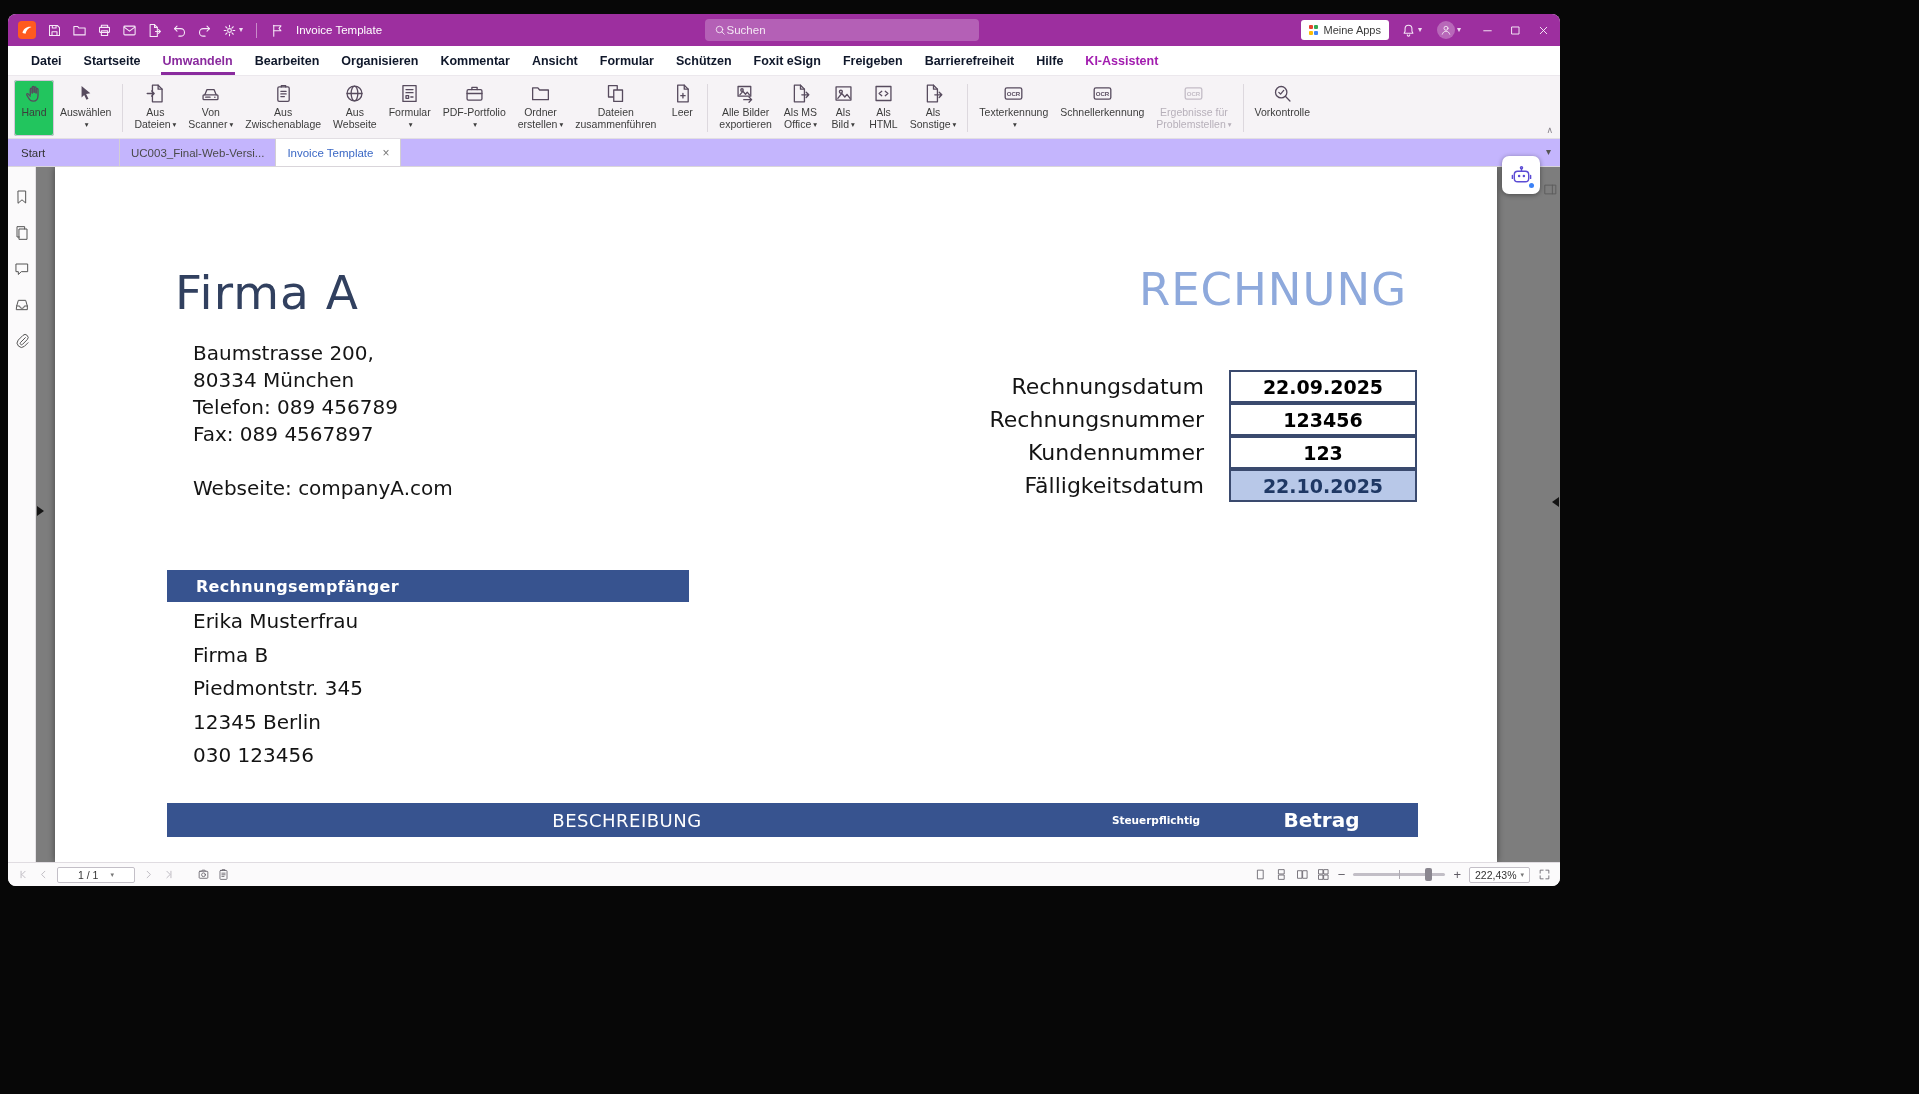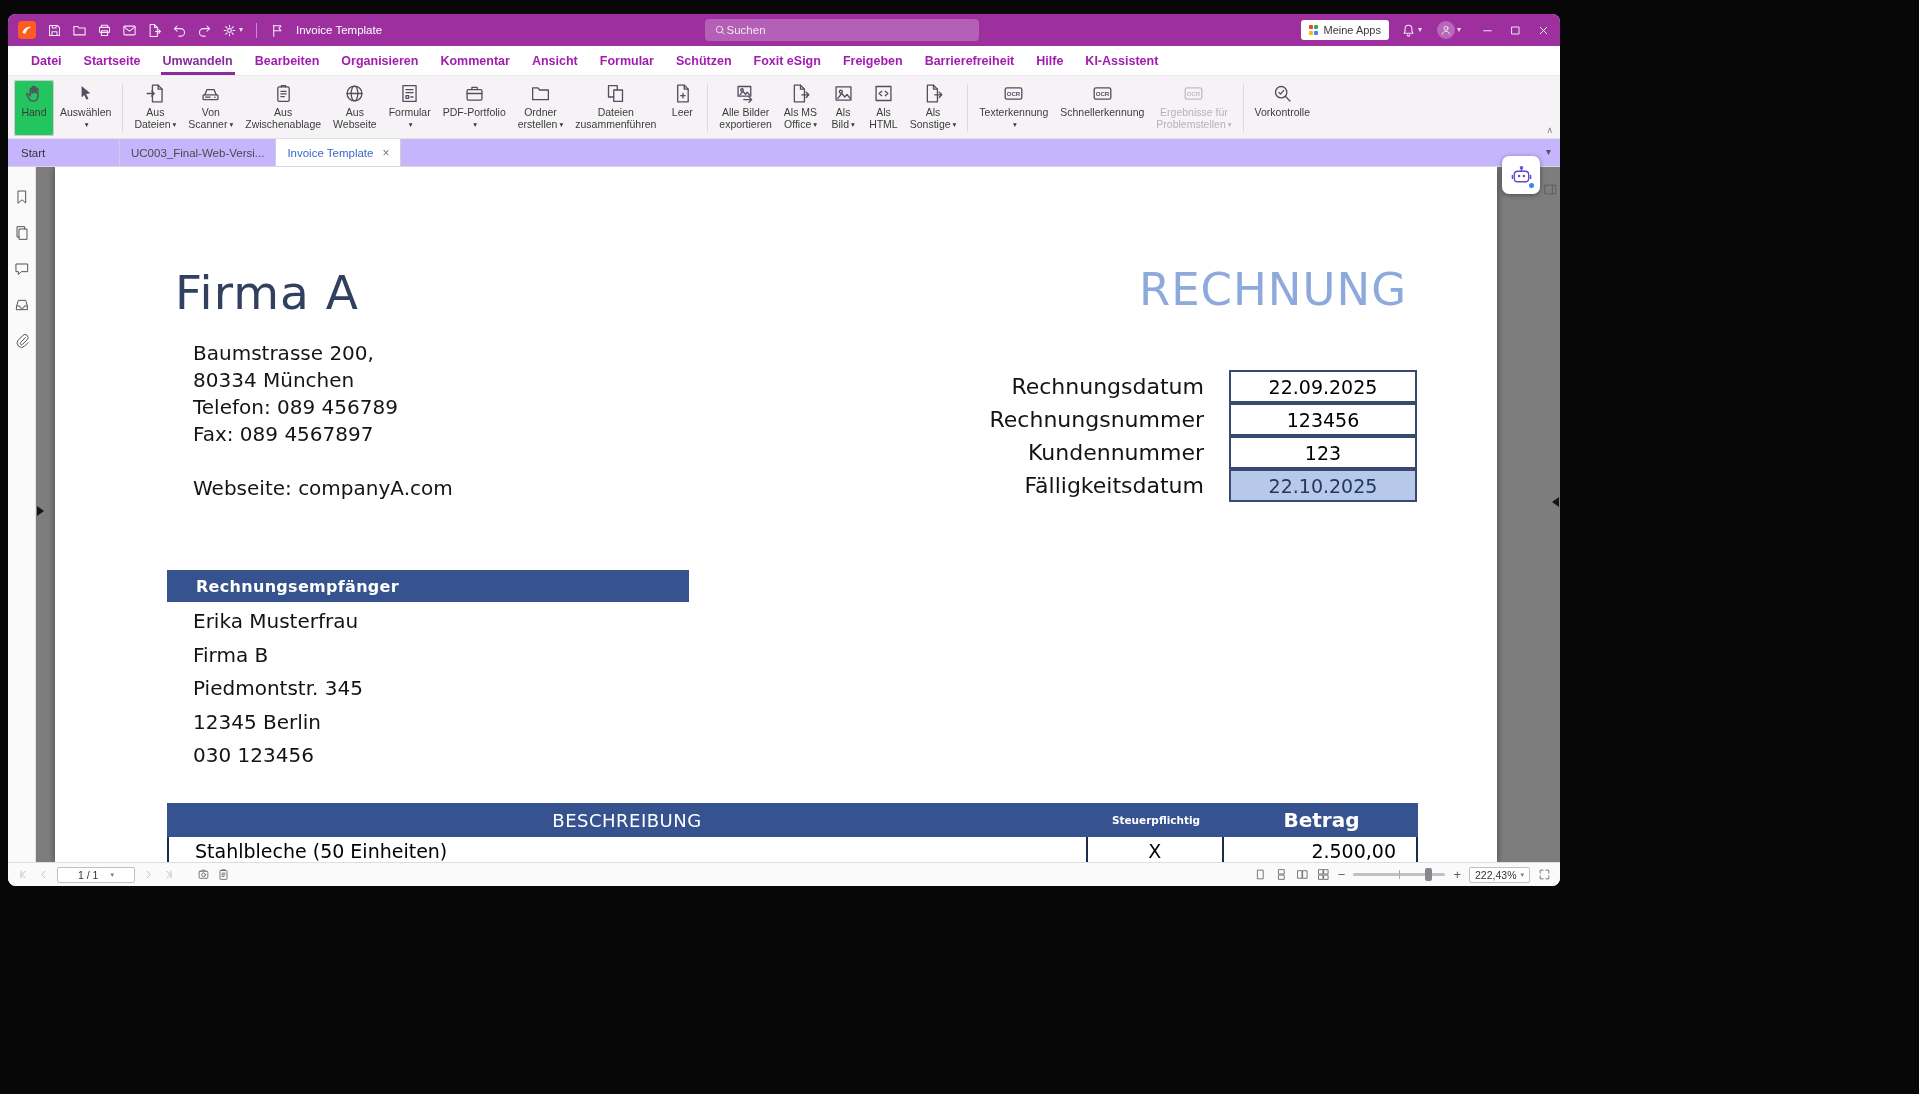--- a/index.html
+++ b/index.html
@@ -28,21 +28,21 @@
   .apps-pill{background:#fff;border-radius:3px;height:20px;display:flex;align-items:center;gap:5px;padding:0 8px;color:#3a3a3a;font-size:11px;white-space:nowrap}
   .dots{display:grid;grid-template-columns:4px 4px;grid-gap:1.5px}
   .dots i{width:4px;height:4px;border-radius:1px;display:block}
   .avatar{width:18px;height:18px;border-radius:50%;background:rgba(255,255,255,.28);display:flex;align-items:center;justify-content:center}
   .av-ic{width:12px;height:12px;color:#fff}
   .win-ctl{display:flex;align-items:center;gap:15px;margin-left:8px}
   .wc-ic{width:13px;height:13px;color:#fff;stroke-width:1.6}
 
   
   .menubar{height:30px;background:#fff;display:flex;align-items:stretch;padding:0 12px;border-bottom:1px solid #ece8ed}
-  .mitem{font-size:12.5px;font-weight:bold;color:#a21caf;padding:0 11px;display:flex;align-items:center;position:relative;white-space:nowrap}
+  .mitem{font-size:12.5px;font-weight:bold;color:#0f172a;padding:0 11px;display:flex;align-items:center;position:relative;white-space:nowrap}
   .mitem.active{color:#8a2b9e}
   .mitem.active::after{content:"";position:absolute;left:9px;right:9px;bottom:0;height:3px;background:#8a2b9e}
   .mitem.ai{color:#a21caf}
 
   
   .ribbon{height:63px;background:#f6f3f6;border-bottom:1px solid #e2dee3;display:flex;align-items:stretch;padding:4px 6px 2px;position:relative}
   .ritem{display:flex;flex-direction:column;align-items:center;padding:3px 6px 1px;min-width:40px;border-radius:3px;color:#3c3c3c;flex:none}
   .ritem.selected{background:#22c55e;box-shadow:inset 0 0 0 1px #d5c6d9}
   .ritem.disabled{color:#b7b0ba}
   .ric{width:21px;height:21px;margin-bottom:2px;color:#574b5e;flex:none}
@@ -72,21 +72,21 @@
   .tri-l{width:0;height:0;border-top:5px solid transparent;border-bottom:5px solid transparent;border-right:7px solid #141414;position:absolute}
 
   
   .company{position:absolute;left:120px;top:100px;font-size:47px;color:#31405f;letter-spacing:1px;line-height:1.1}
   .rechnung{position:absolute;right:90px;top:98px;font-size:45px;color:#8ea9dc;letter-spacing:1px;line-height:1.1}
   .addr{position:absolute;left:138px;top:173px;font-size:20px;line-height:27px;color:#151515}
   .addr-line{min-height:27px;white-space:nowrap}
   .meta{position:absolute;top:205px;right:80px;width:490px}
   .meta-row{display:flex;align-items:center;height:29px;margin-bottom:4px}
   .meta-label{flex:1;text-align:right;padding-right:25px;font-size:22px;color:#141414;white-space:nowrap}
-  .meta-value{width:188px;height:33px;border:2px solid #3a4a6e;background:#fff;display:flex;align-items:center;justify-content:center;font-size:19px;font-weight:normal;color:#000}
+  .meta-value{width:188px;height:33px;border:2px solid #3a4a6e;background:#fff;display:flex;align-items:center;justify-content:center;font-size:19px;font-weight:bold;color:#000}
   .meta-row.highlight .meta-value{background:#b8c8e8;color:#1f3864}
   .rec-bar{position:absolute;left:112px;top:403px;width:522px;height:32px;background:#37538f;color:#fff;font-weight:bold;font-size:16px;display:flex;align-items:center;padding-left:29px;letter-spacing:.3px}
   .recipient{position:absolute;left:138px;top:438px;font-size:20px;line-height:33.5px;color:#131313}
   .rec-line{white-space:nowrap}
   .inv-table{position:absolute;left:112px;top:636px;width:1251px}
   .inv-head{height:34px;background:#37538f;color:#fff;display:flex;align-items:center}
   .ih-desc{width:920px;text-align:center;font-weight:normal;font-size:18px;letter-spacing:.5px}
   .ih-tax{width:138px;text-align:center;font-weight:bold;font-size:10.5px}
   .ih-amt{width:193px;text-align:center;font-weight:bold;font-size:20px}
   .inv-row{display:flex;height:40px;border-left:2px solid #1c2b4e;border-right:2px solid #1c2b4e}
@@ -775,28 +775,20 @@
               <div class="rec-line">12345 Berlin</div>
               <div class="rec-line">030 123456</div>
             </div>
 
         <div class="inv-table">
           <div class="inv-head">
             <div class="ih-desc">BESCHREIBUNG</div>
             <div class="ih-tax">Steuerpflichtig</div>
             <div class="ih-amt">Betrag</div>
           </div>
-          <div class="inv-rows">
-
-              <div class="inv-row">
-                <div class="ir-desc">Stahlbleche (50 Einheiten)</div>
-                <div class="ir-tax">X</div>
-                <div class="ir-amt">2.500,00</div>
-              </div>
-            </div>
         </div>
       </div>
 
       <span class="tri-r" style="left:1px;top:339px"></span>
       <span class="tri-l" style="right:1px;top:330px"></span>
     </div>
   </div>
 
   <div class="ai-fab">
     <svg class="ic ai-ic">

